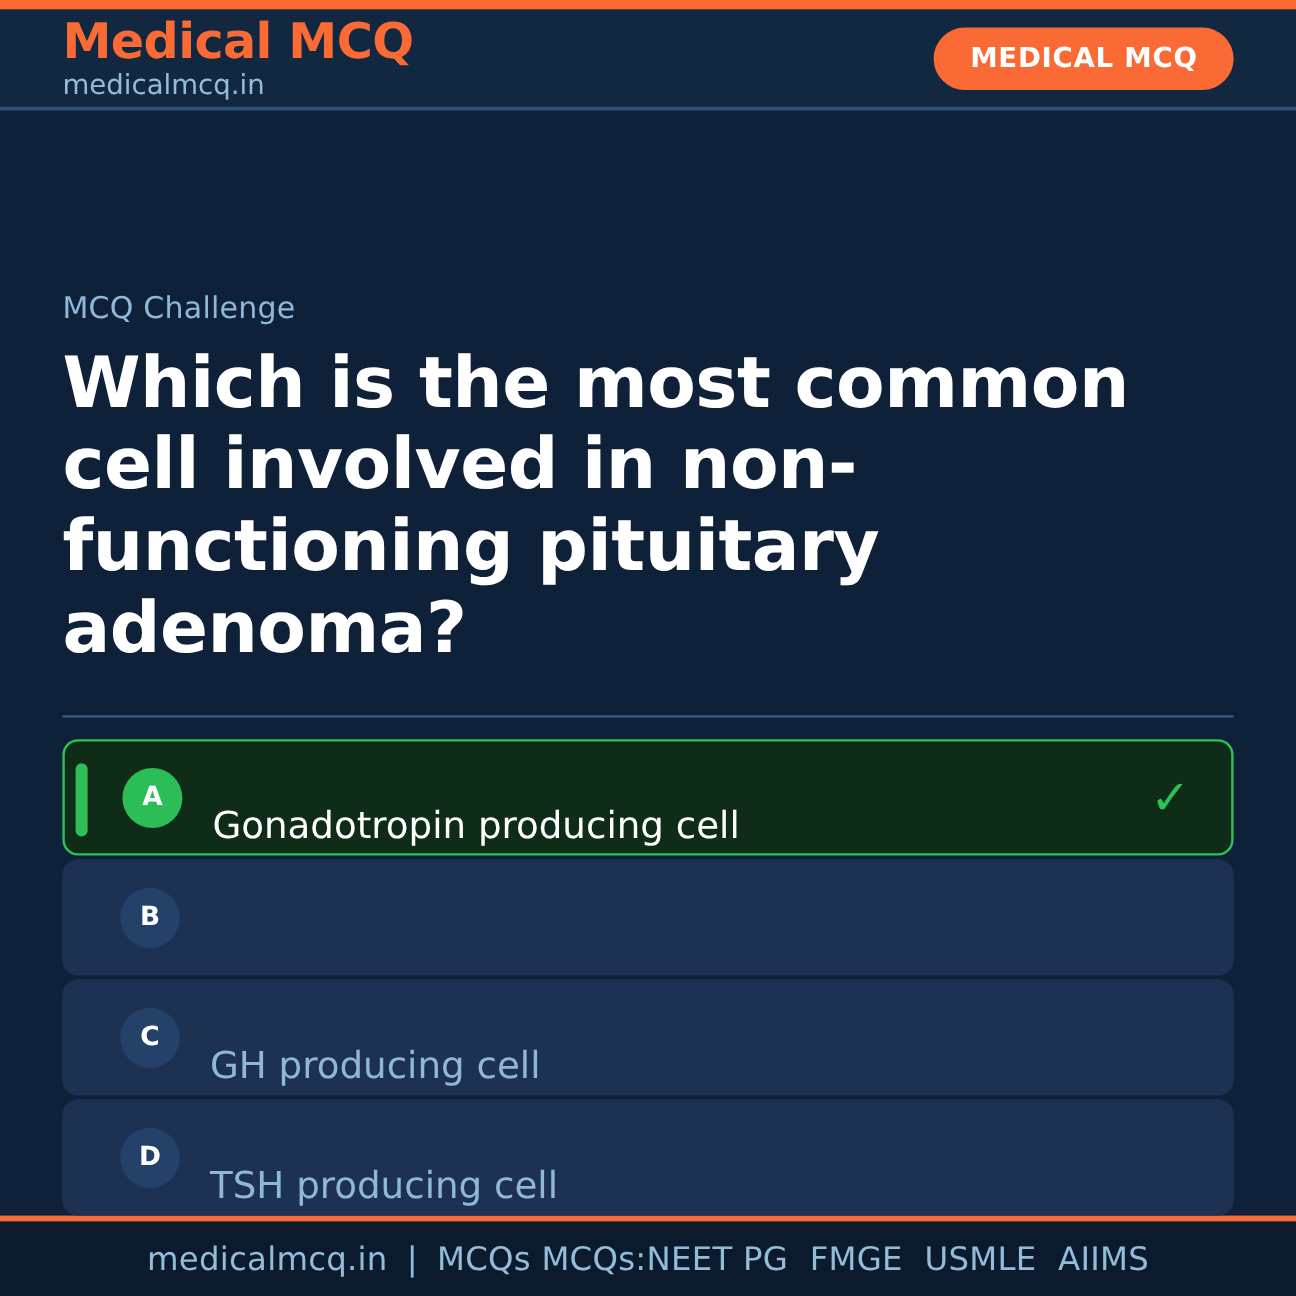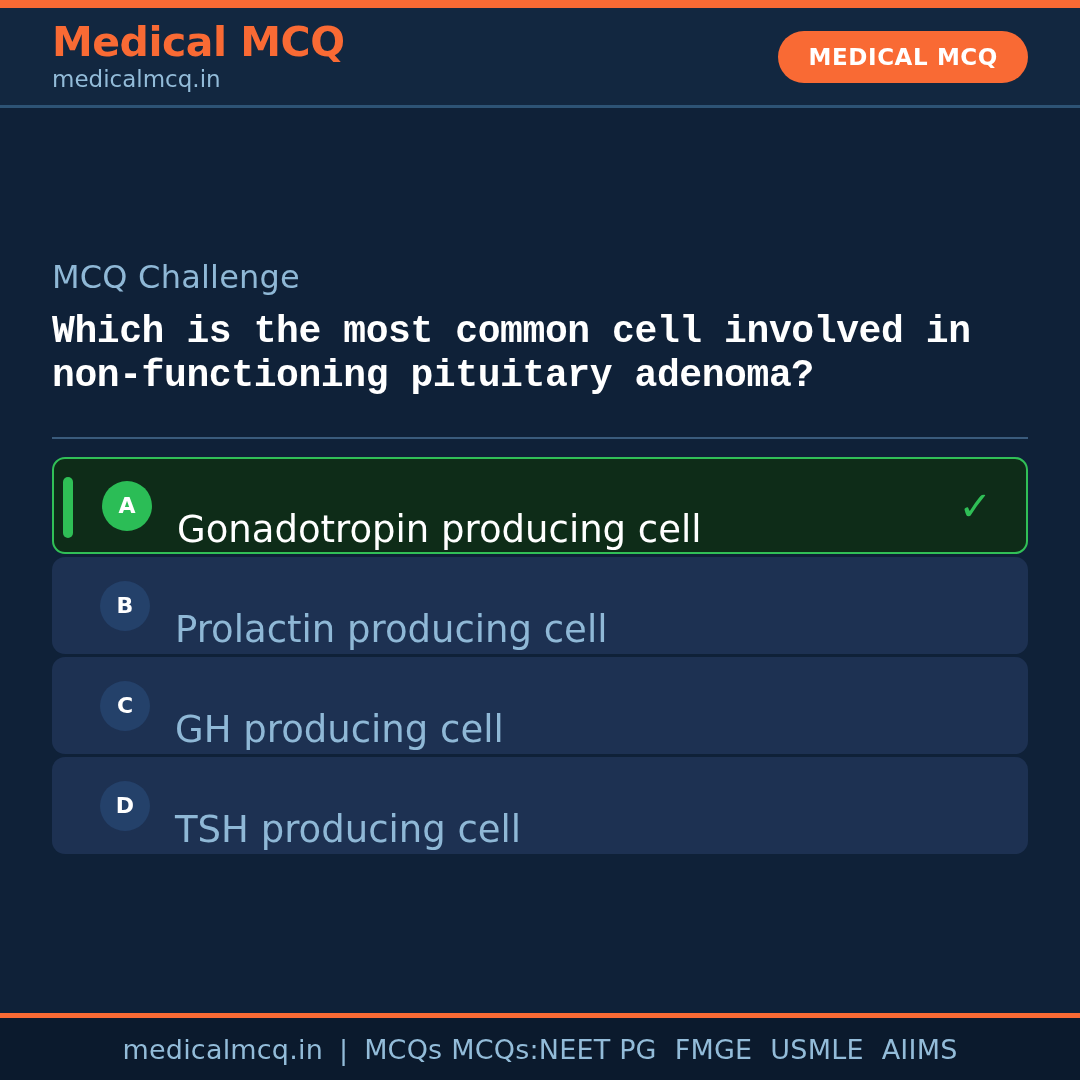--- a/index.html
+++ b/index.html
@@ -15,21 +15,21 @@
     background:#0f2138;
     display:flex; flex-direction:column;
   }
 
   
   .top-strip { height:8px; background:#f96a34; flex:0 0 auto; }
 
   
   .header {
     flex:0 0 auto;
-    height:100px;
+    height:84px;
     background:#122740;
     display:flex; align-items:center; justify-content:space-between;
     padding:0 52px;
     border-bottom:3px solid #2d5375;
   }
   .brand-block { display:flex; flex-direction:column; justify-content:center; }
   .brand-title {
     font-size:41px; font-weight:bold; color:#f96a34;
     letter-spacing:-0.5px; line-height:1.05;
   }
@@ -45,28 +45,27 @@
 
   
   .main {
     flex:1 1 auto;
     padding:0 52px;
     position:relative;
     display:flex; flex-direction:column;
   }
   .question-zone { margin-top:150px; }
   .kicker {
-    font-size:32px; color:#8fb8d6; letter-spacing:0.2px;
+    font-size:25px; color:#8fb8d6; letter-spacing:0.2px;
     margin-bottom:14px;
   }
   .question {
-    font-size:38px; font-weight:bold; color:#ffffff;
+    font-size:59px; font-weight:bold; color:#ffffff;
     line-height:1.15; letter-spacing:-0.4px;
     max-width:920px;
-    font-family:Liberation Mono, monospace;
   }
   .divider {
     height:2px; background:#3a5b7c;
     margin:40px 0 18px 0;
   }
 
   
   .options { display:flex; flex-direction:column; gap:3px; }
   .option {
     position:relative;
@@ -89,21 +88,21 @@
   .badge {
     width:50px; height:50px; border-radius:50%;
     background:#24416a; color:#ffffff;
     font-size:22px; font-weight:bold;
     display:flex; align-items:center; justify-content:center;
     flex:0 0 auto;
     margin-left:18px;
   }
   .option.correct .badge { background:#2bbd56; margin-left:20px; }
   .option-text {
-    font-size:37px; color:#8fb8d6;
+    font-size:31px; color:#8fb8d6;
     margin-left:25px; line-height:1.2;margin-top:48px;
   }
   .option.correct .option-text { color:#ffffff; }
   .check {
     margin-left:auto; margin-right:34px;
     color:#2fbf56; font-size:40px; line-height:1;
     font-weight:bold;
   }
 
   
@@ -146,21 +145,20 @@
 
     <div class="options" id="options-list">
         <div class="option correct">
           <div class="accent-bar"></div>
           <div class="badge">A</div>
           <div class="option-text">Gonadotropin producing cell</div>
           <div class="check">✓</div>
         </div>
         <div class="option">
           <div class="badge">B</div>
-          <div class="option-text">Prolactin producing cell</div>
         </div>
         <div class="option">
           <div class="badge">C</div>
           <div class="option-text">GH producing cell</div>
         </div>
         <div class="option">
           <div class="badge">D</div>
           <div class="option-text">TSH producing cell</div>
         </div>
       </div>

